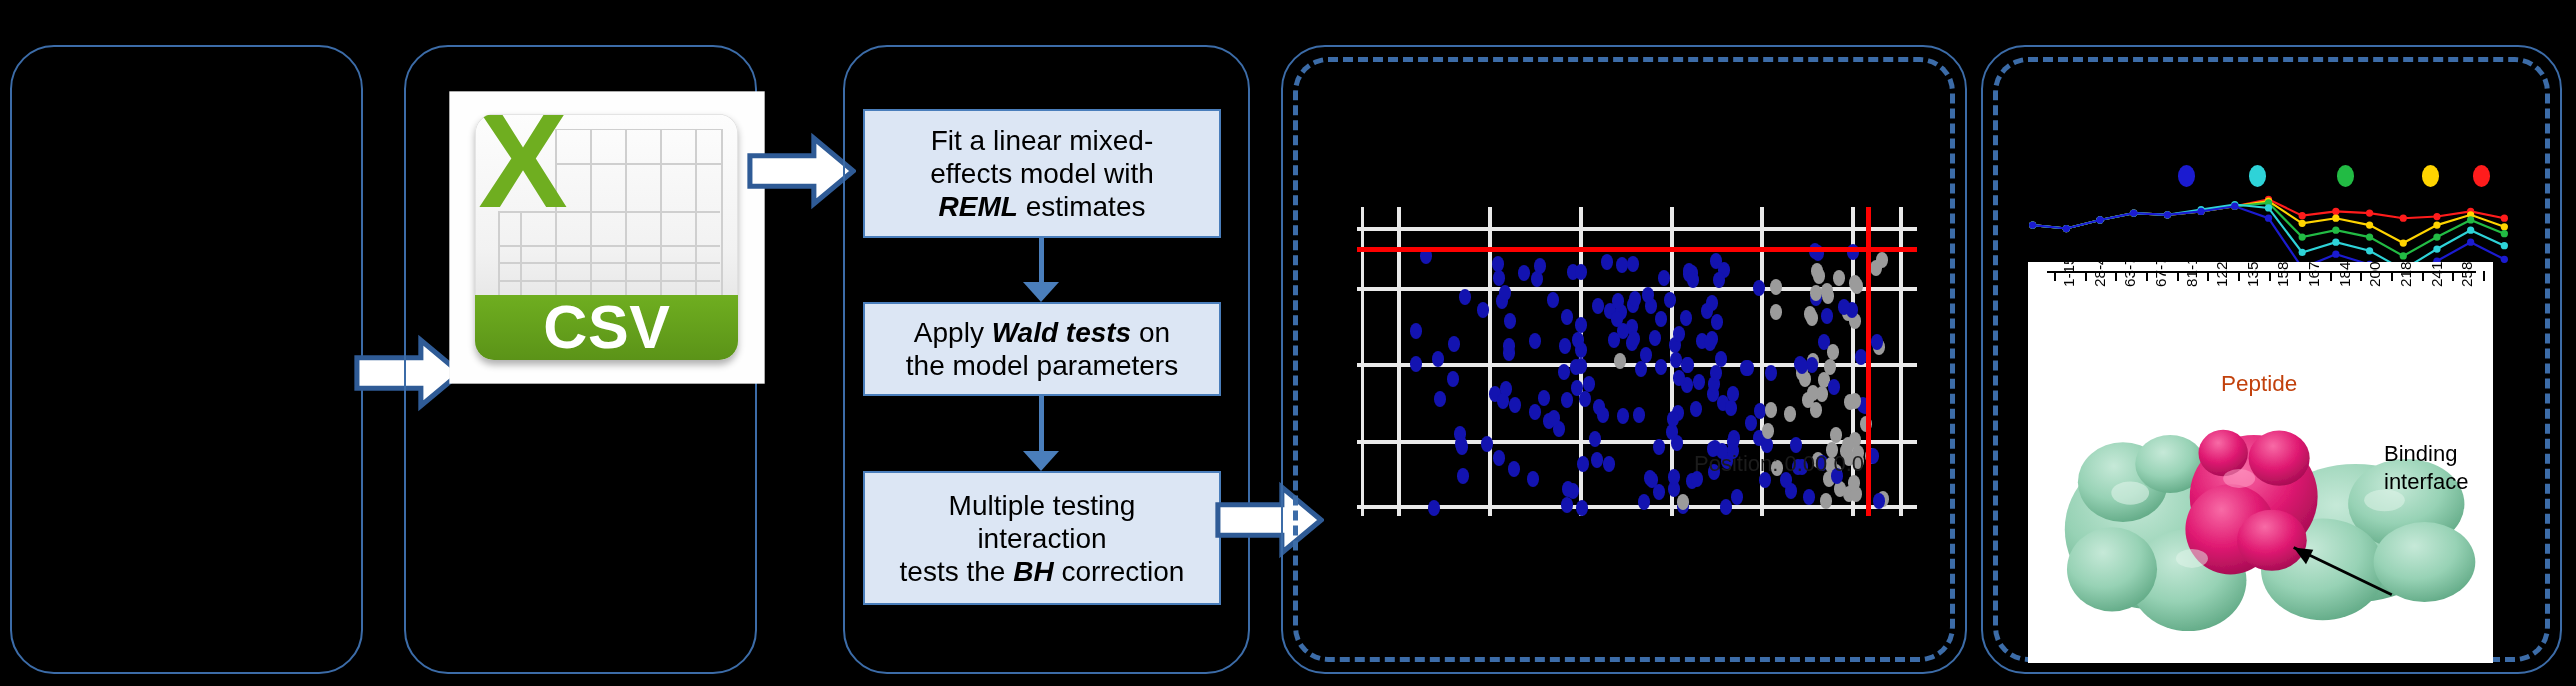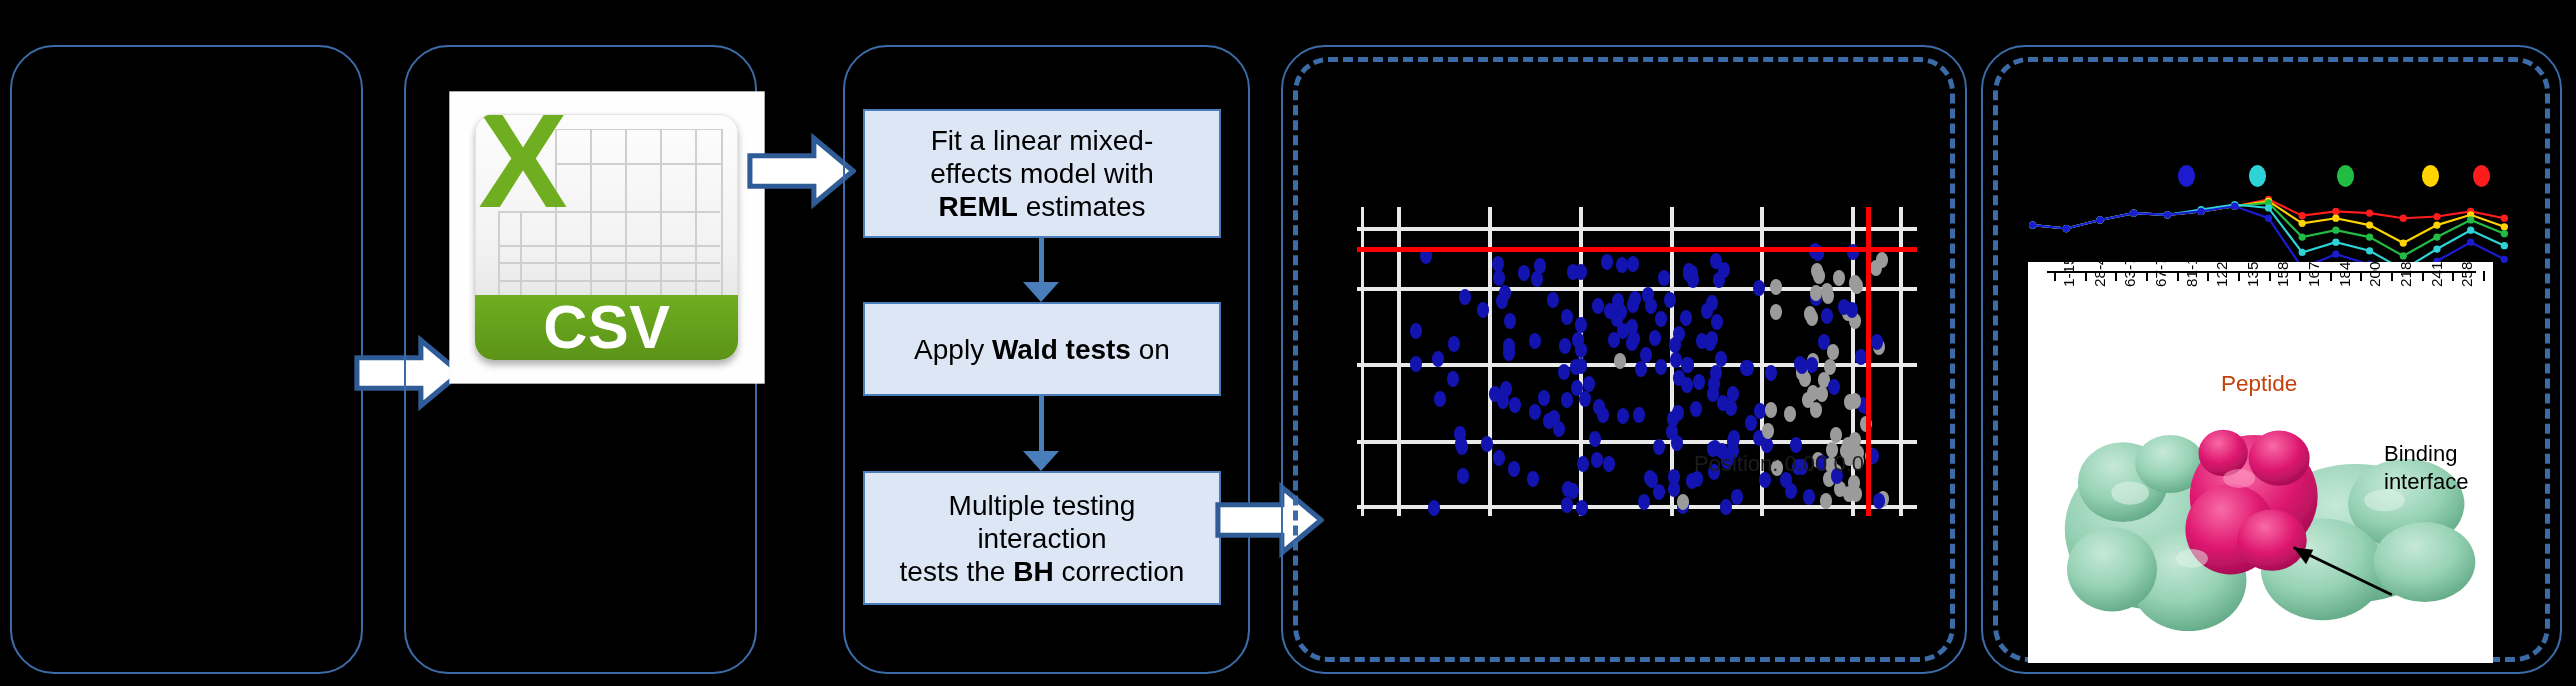--- a/index.html
+++ b/index.html
@@ -35,21 +35,21 @@
      text-align:center;z-index:3;}
   .csv-foot{position:absolute;left:0;bottom:0;width:100%;height:26.5%;
      background:linear-gradient(180deg,#6fae20 0%,#5b9318 100%);
      color:#fff;font-size:61px;font-weight:bold;line-height:65px;text-align:center;
      letter-spacing:0.7px;}
 
   
   .pbox{position:absolute;background:#dce6f4;border:2.2px solid #4a7ebb;box-sizing:border-box;
     color:#000;font-size:28px;line-height:33px;text-align:center;
     display:flex;align-items:center;justify-content:center;padding:4.4px 5.8px;}
-  .pbox b{font-weight:bold;}
+  .pbox b{font-weight:bold;font-style:italic;}
   #pbox-1{left:863px;top:109px;width:358px;height:129px;}
   #pbox-2{left:863px;top:302px;width:358px;height:94px;}
   #pbox-3{left:863px;top:471px;width:358px;height:134px;text-align:center;}
   .vconn{position:absolute;left:1039px;width:5.1px;background:#4a7ebb;}
   #vc1{top:238px;height:45px;}
   #vc2{top:396px;height:57px;}
   .vtip{position:absolute;left:1023px;width:0;height:0;border-left:18px solid transparent;
         border-right:18px solid transparent;border-top:20.4px solid #4a7ebb;}
   #vt1{top:282px;} #vt2{top:451px;}
 
@@ -131,20 +131,21 @@
       <span>effects model with</span><br>
       <b>REML</b><span> estimates</span>
     </div>
   </div>
   <div class="vconn" id="vc1"></div>
   <div class="vtip" id="vt1"></div>
 
   <div class="pbox" id="pbox-2">
     <div>
       <span>Apply </span><b>Wald tests</b><span> on</span><br>
+      <span>the model parameters</span>
     </div>
   </div>
   <div class="vconn" id="vc2"></div>
   <div class="vtip" id="vt2"></div>
 
   <div class="pbox" id="pbox-3">
     <div>
       <span>Multiple testing</span><br>
       <span>interaction</span><br>
       <span>tests the </span><b>BH</b><span> correction</span>

